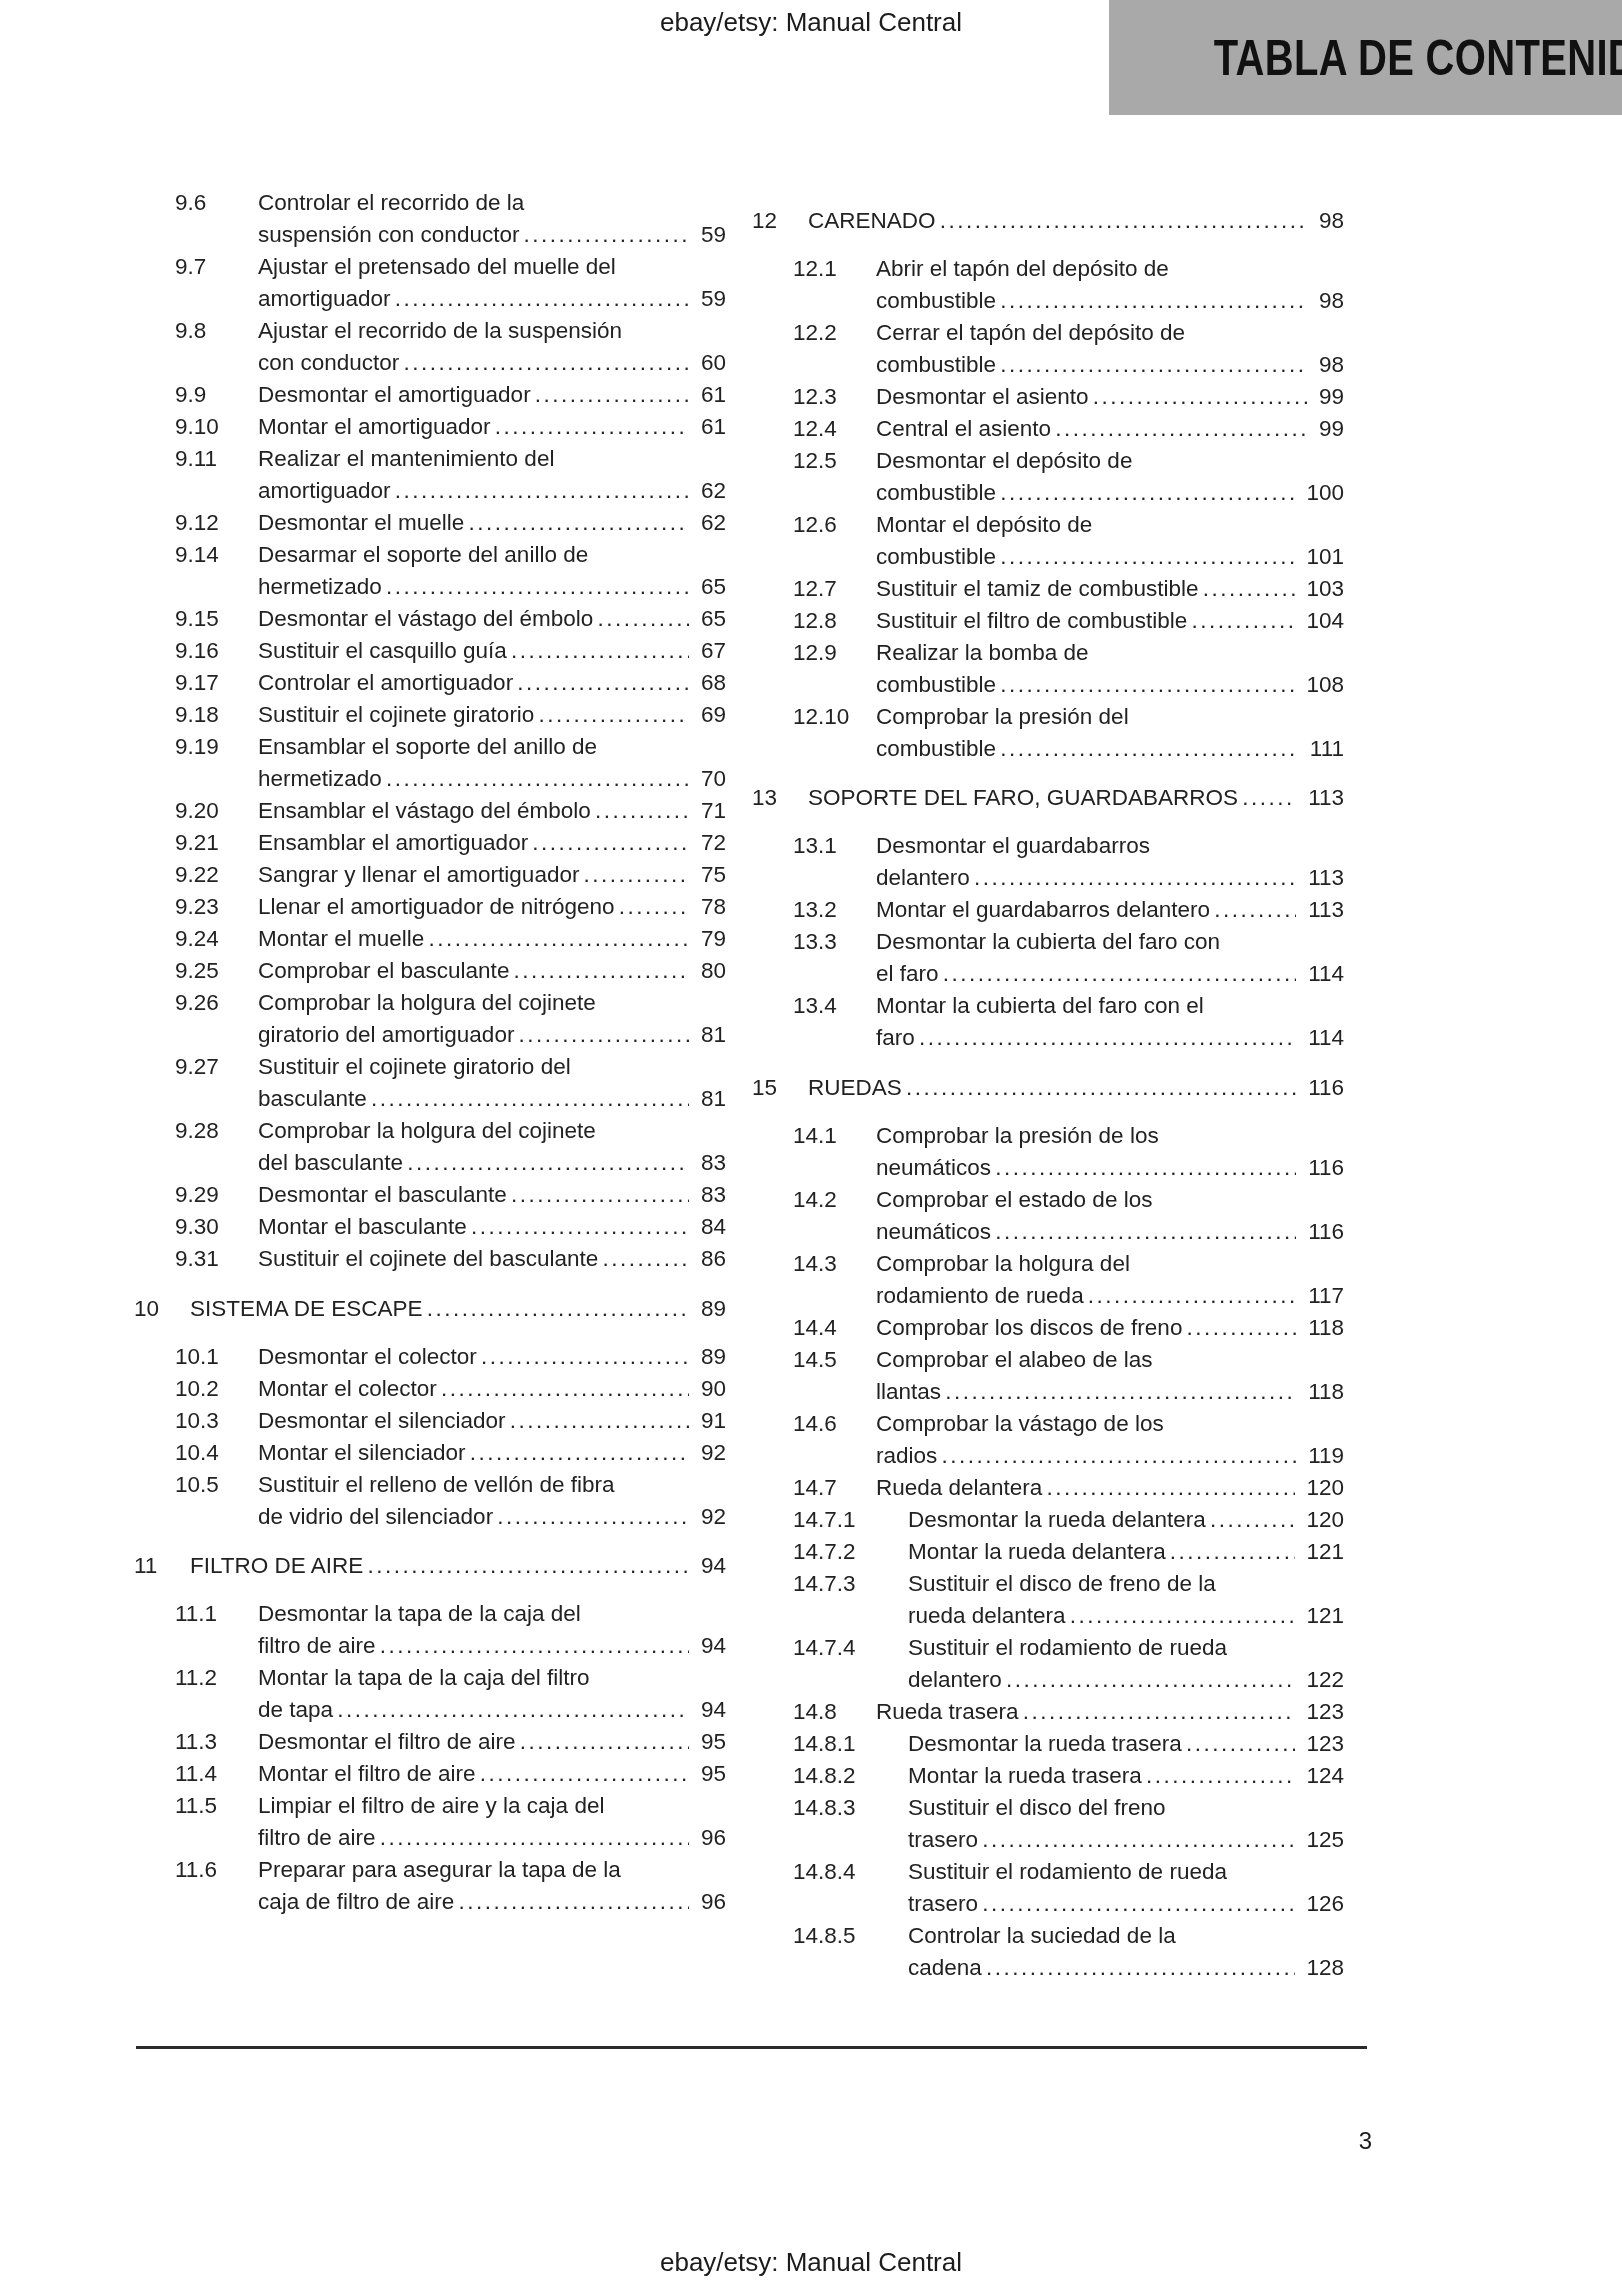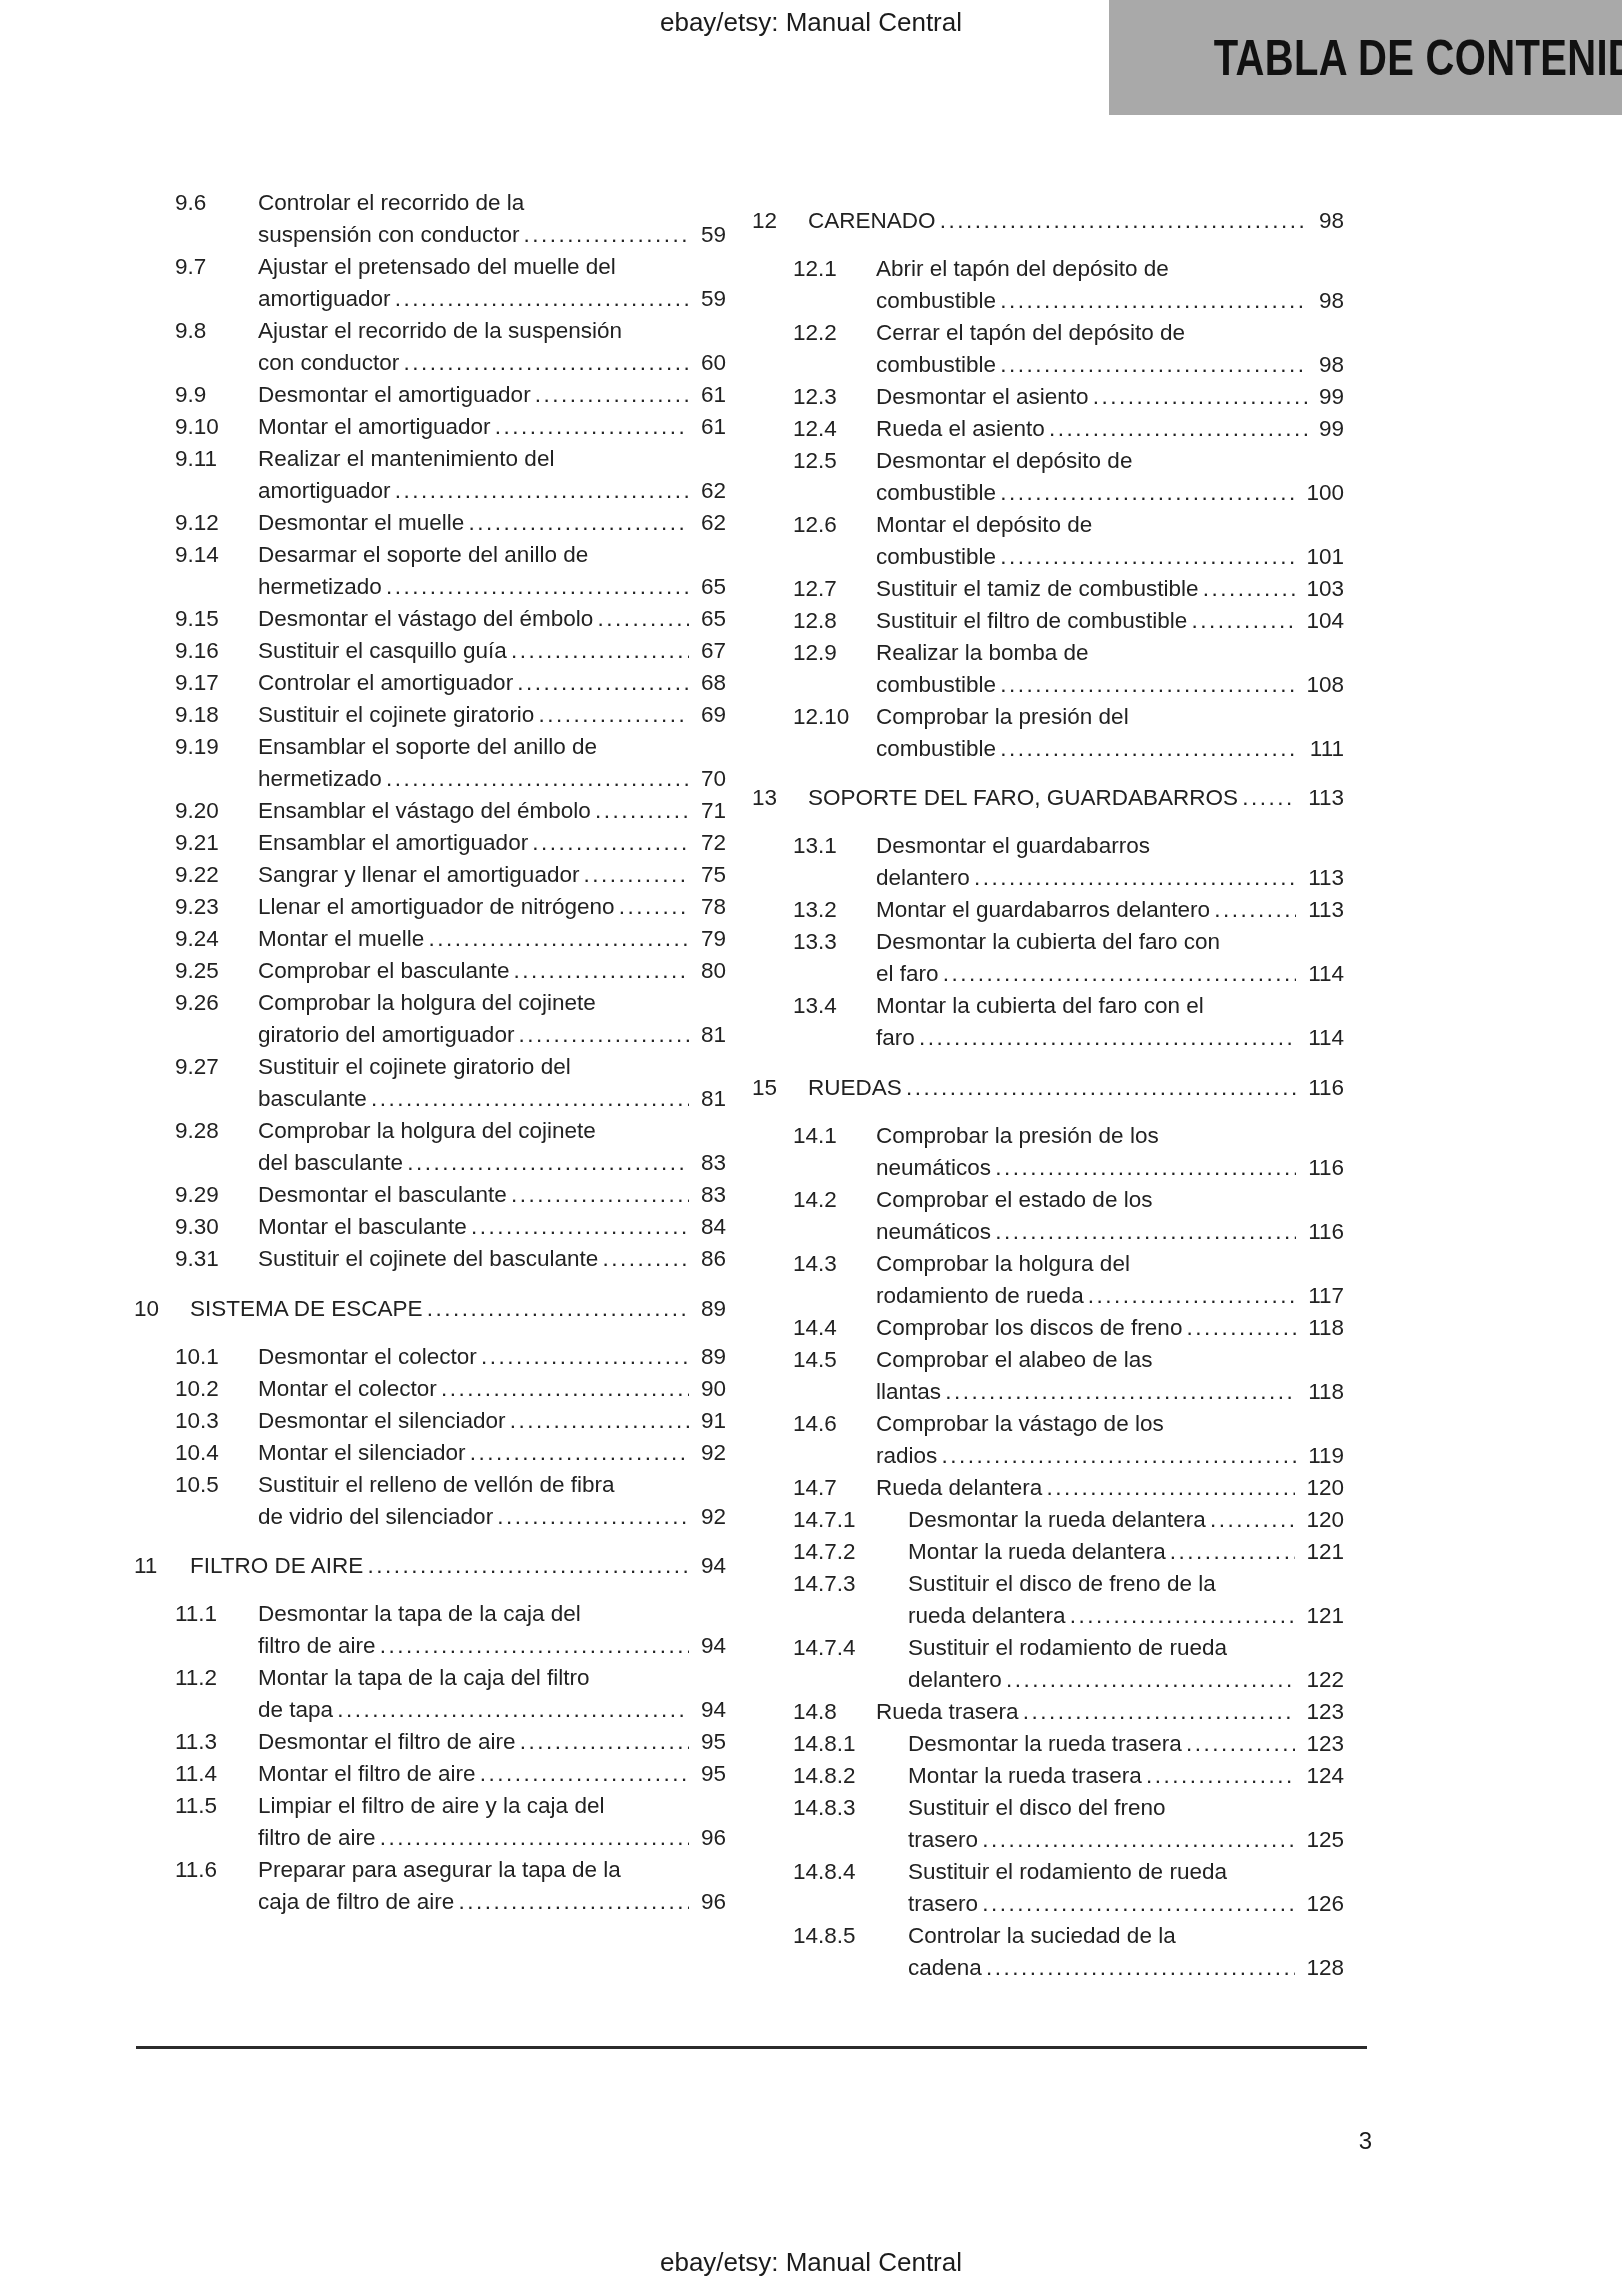--- a/index.html
+++ b/index.html
@@ -519,21 +519,21 @@
               <span class="txt">Desmontar el asiento</span>
               <span class="dots"></span>
               <span class="pg">99</span>
             </span>
           </span>
         </div>
         <div class="entry lvl2">
           <span class="num">12.4</span>
           <span class="body">
             <span class="line last">
-              <span class="txt">Rueda el asiento</span>
+              <span class="txt">Central el asiento</span>
               <span class="dots"></span>
               <span class="pg">99</span>
             </span>
           </span>
         </div>
         <div class="entry lvl2">
           <span class="num">12.5</span>
           <span class="body">
             <span class="line">Desmontar el depósito de</span>
             <span class="line last">

